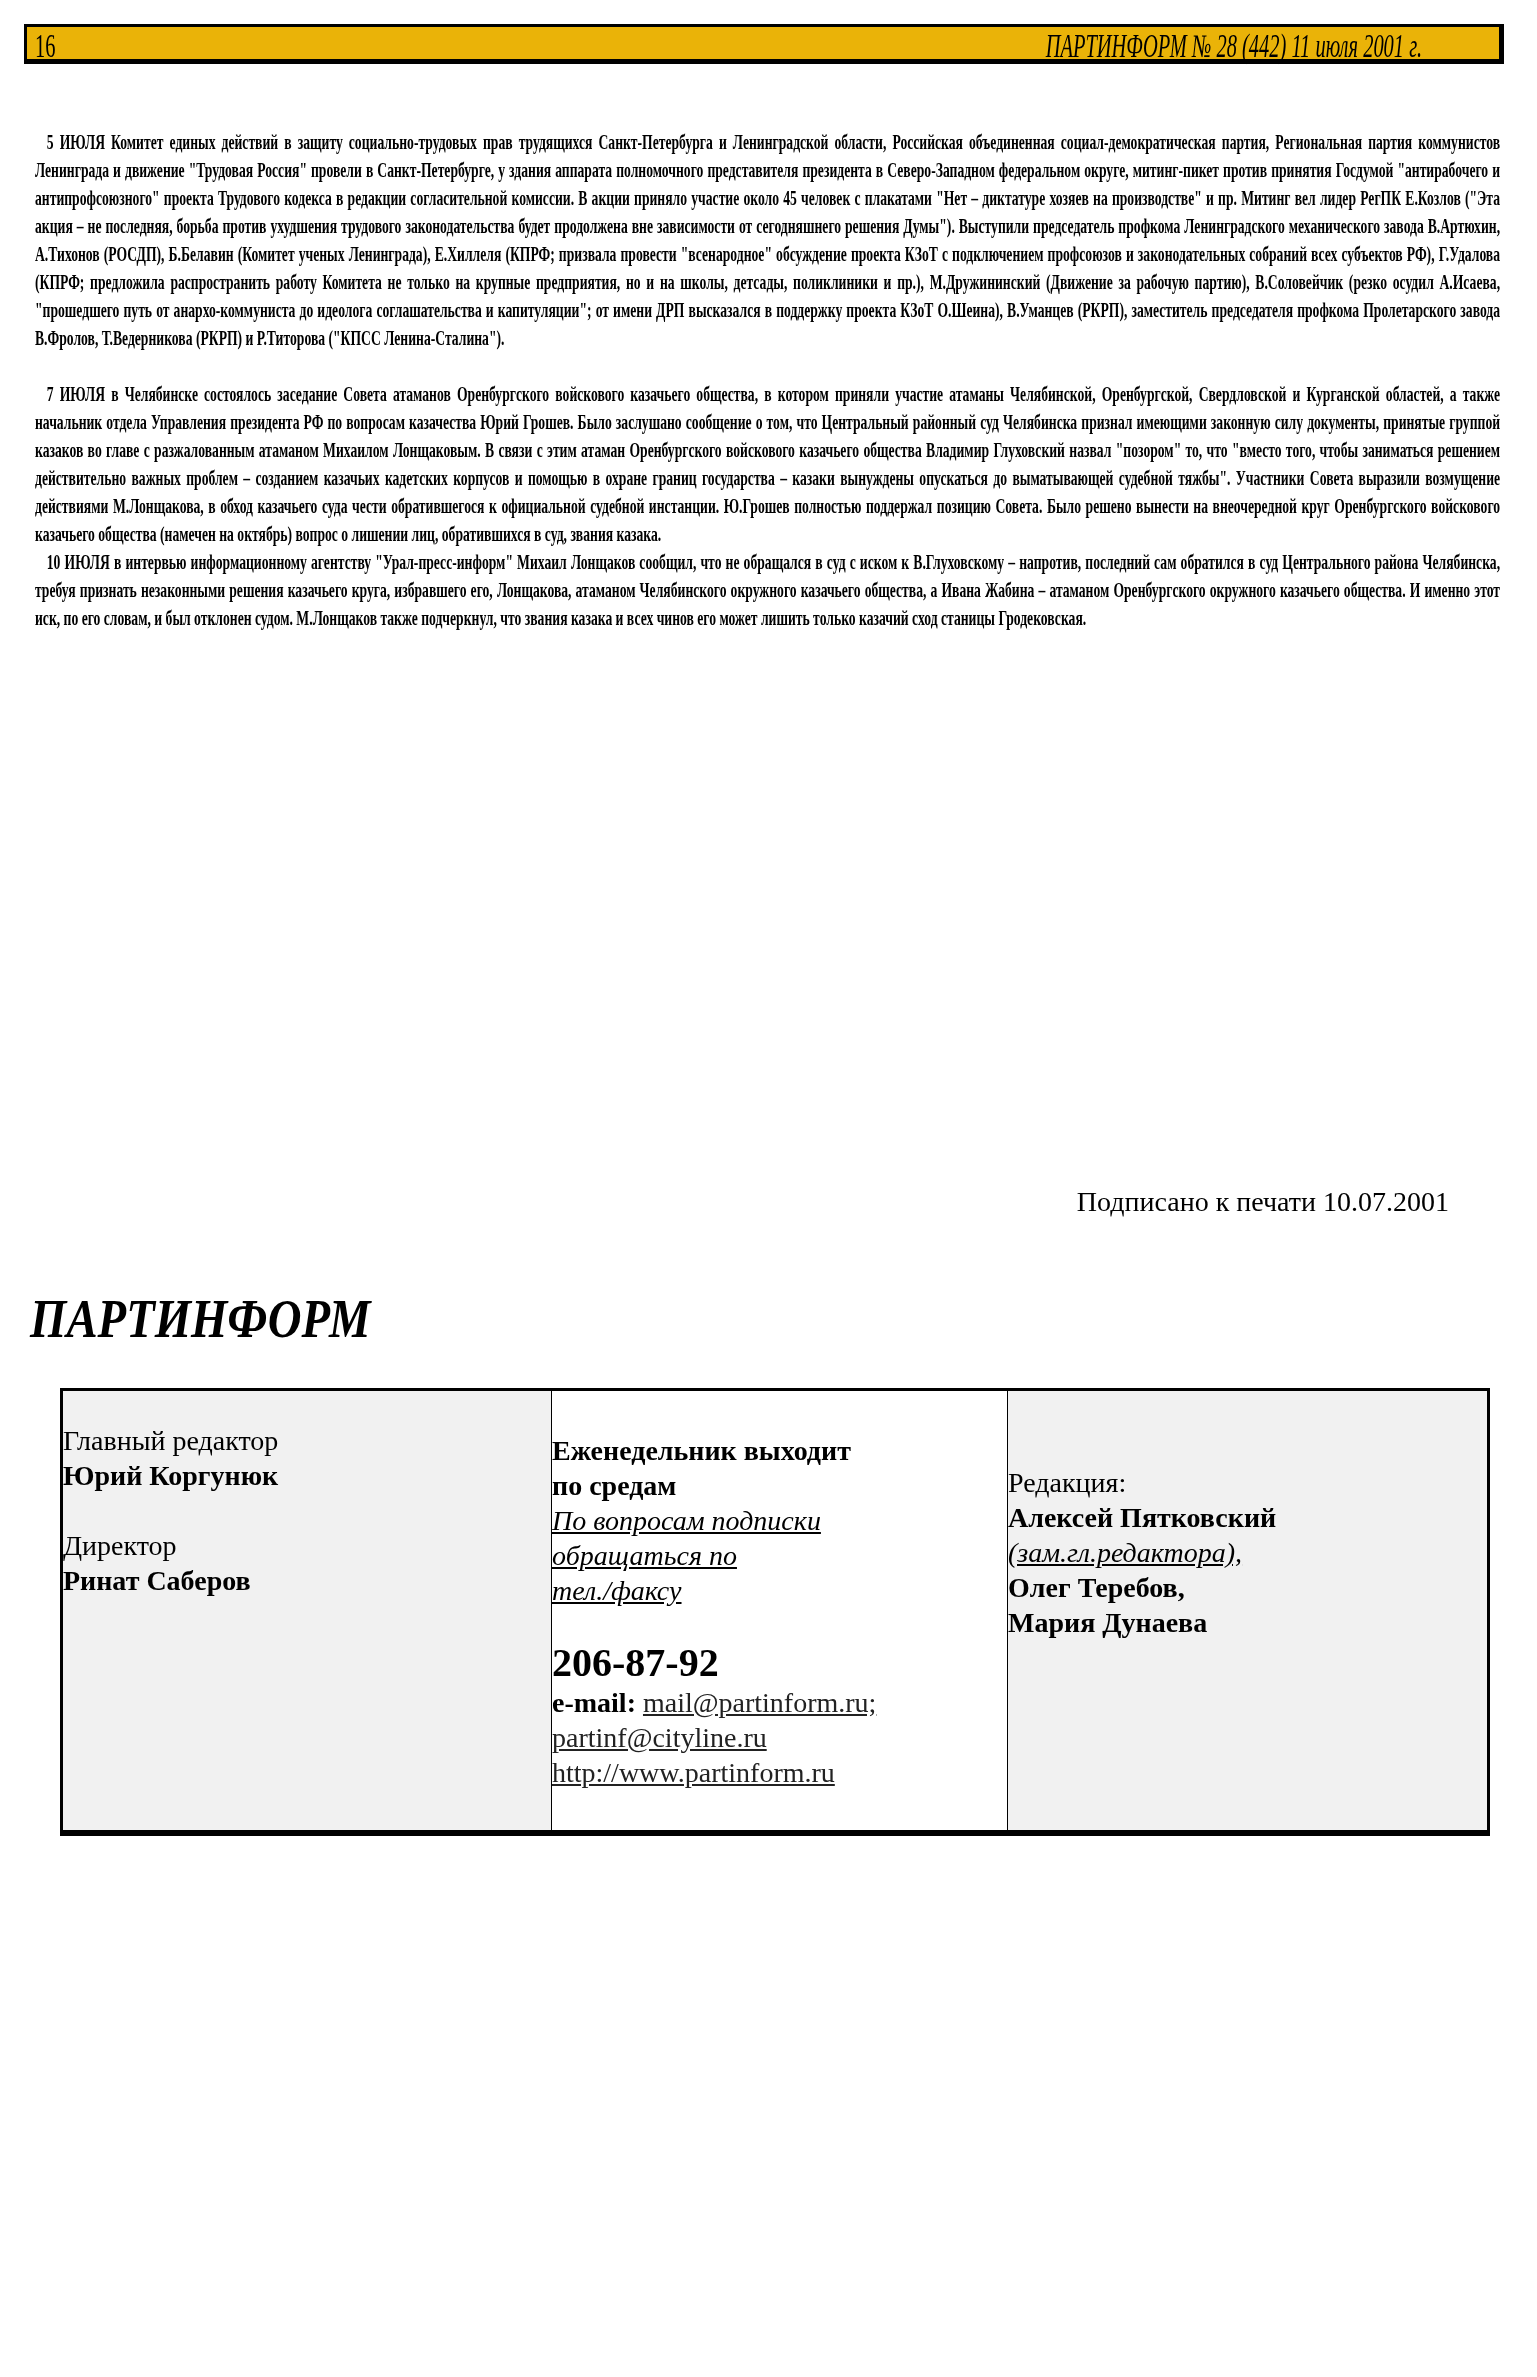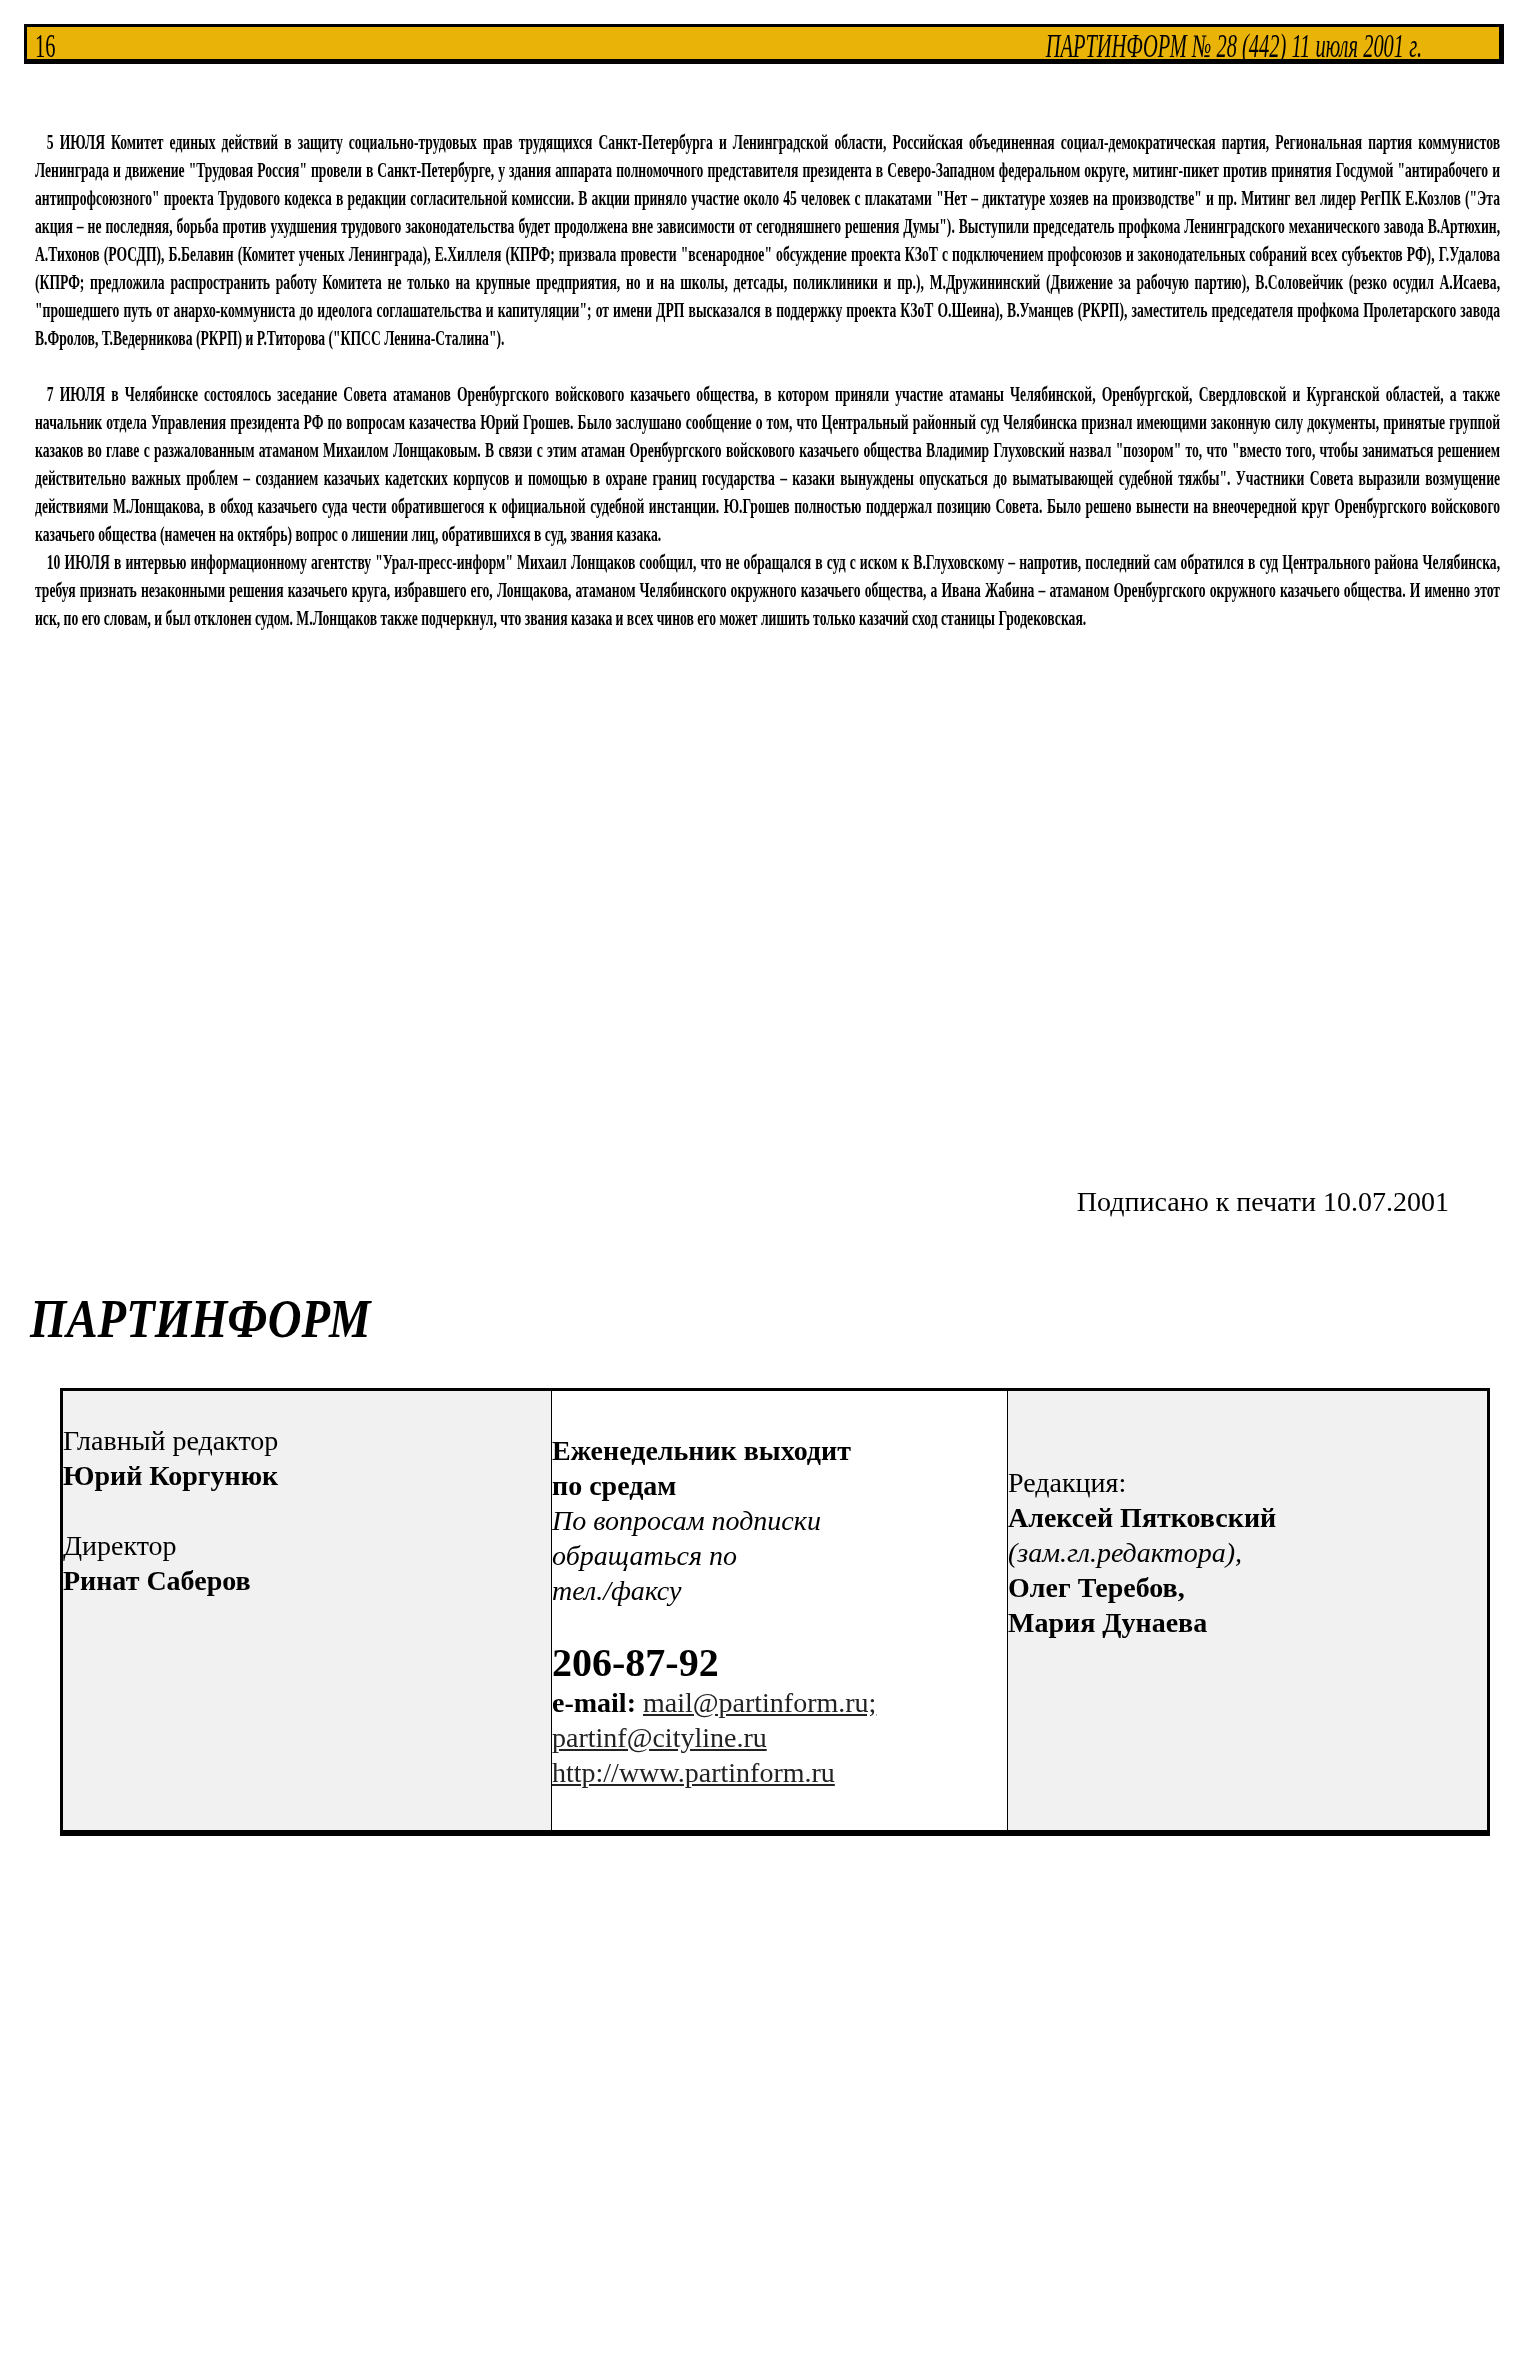--- a/index.html
+++ b/index.html
@@ -24,21 +24,21 @@
   .info-table {
     position:absolute; left:60px; top:1388px; width:1430px; height:448px;
     border:3.8px solid #000; border-bottom-width:6.4px; box-sizing:border-box;
     display:flex;
   }
   .cell { box-sizing:border-box; height:100%; text-align:left; font-size:28px; line-height:35px; padding-top:74px; }
   .cell.left { width:489px; background:#f1f1f1; border-right:1.9px solid #000; padding-top:32px; }
   .cell.mid { width:456px; background:#ffffff; border-right:1.9px solid #000; padding-top:42px; }
   .cell.right { flex:1; background:#f1f1f1; }
   .b { font-weight:bold; }
-  .i { font-style:italic; }
+  .i { font-style:italic;text-decoration:underline; }
   .spacer { height:35px; }
   .phone { font-weight:bold; font-size:40px; line-height:45px;margin-top:32px; }
   .link { text-decoration:underline; color:#222;margin-top:12px; }
 </style>
 </head>
 <body>
 
 <div class="header-bar">
   <span class="page-number">16</span>
   <span class="issue-line">ПАРТИНФОРМ № 28 (442) 11 июля 2001 г.</span>

